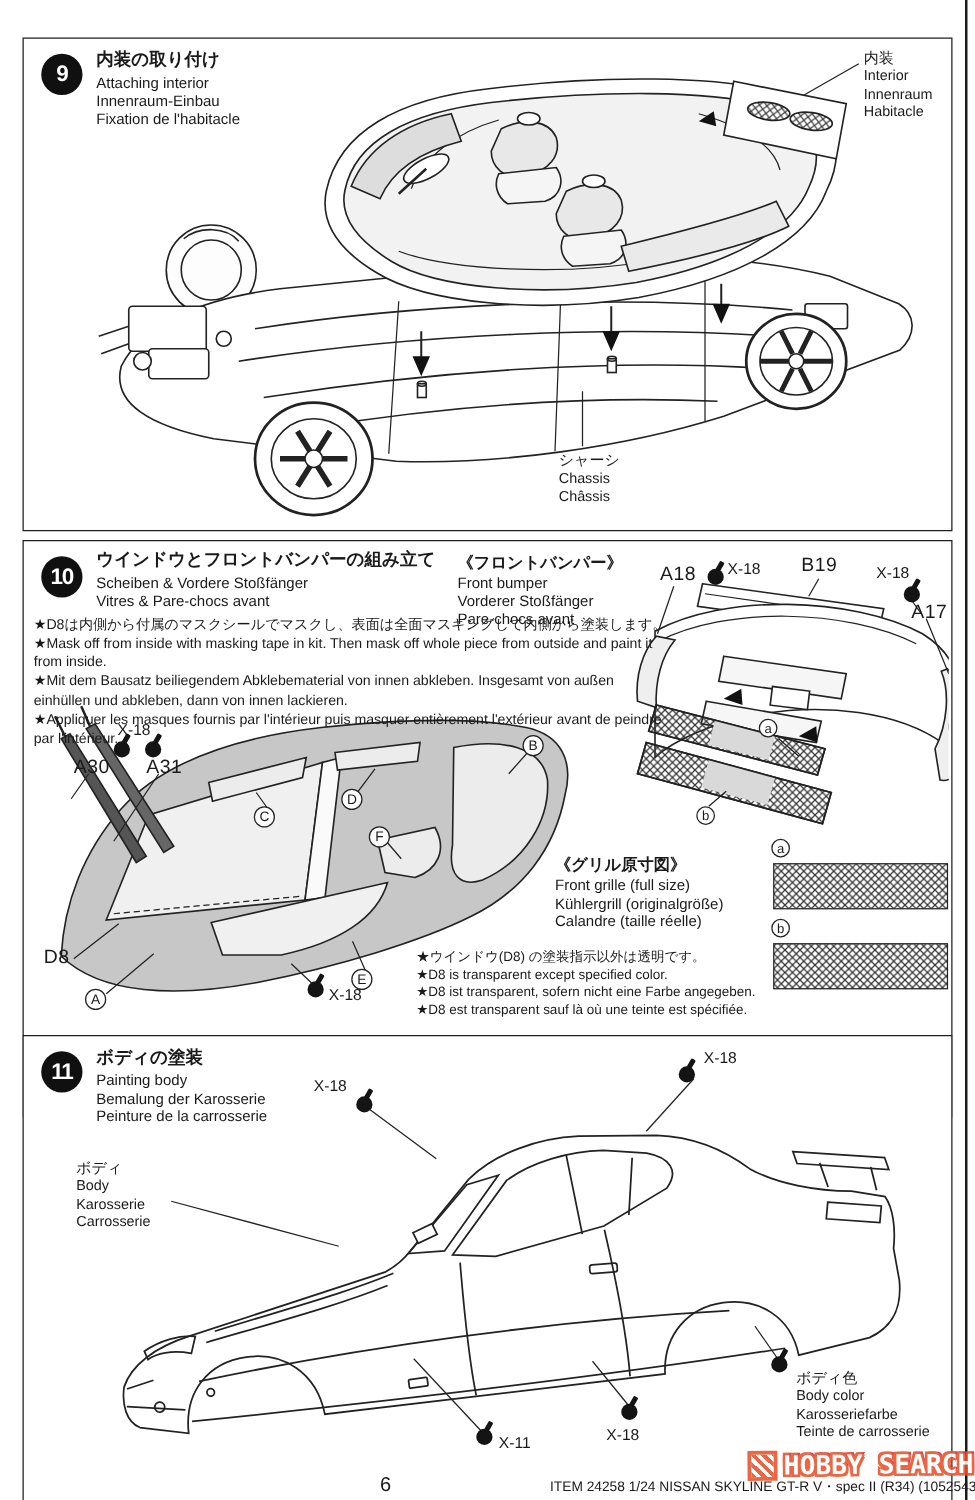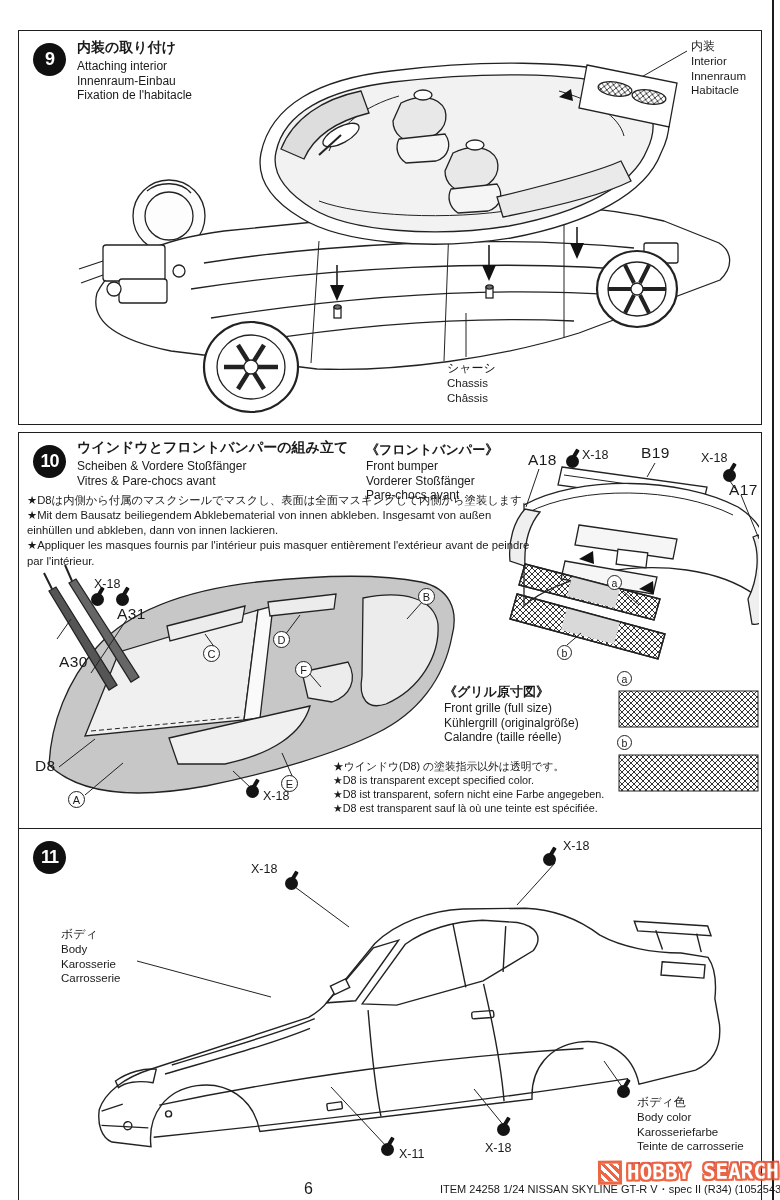--- a/index.html
+++ b/index.html
@@ -207,38 +207,39 @@
     <div class="title-sub">Vitres &amp; Pare-chocs avant</div>
   </div>
   <div class="abs" style="left:347px;top:8px;">
     <div class="hx-ja">《フロントバンパー》</div>
     <div class="title-sub">Front bumper</div>
     <div class="title-sub">Vorderer Stoßfänger</div>
     <div class="title-sub">Pare-chocs avant</div>
   </div>
   <div class="abs notes" style="left:8px;top:60px;width:512px;">
     <div>★D8は内側から付属のマスクシールでマスクし、表面は全面マスキングして内側から塗装します。</div>
+    <div>★Mask off from inside with masking tape in kit. Then mask off whole piece from outside and paint it from inside.</div>
     <div>★Mit dem Bausatz beiliegendem Abklebematerial von innen abkleben. Insgesamt von außen einhüllen und abkleben, dann von innen lackieren.</div>
     <div>★Appliquer les masques fournis par l'intérieur puis masquer entièrement l'extérieur avant de peindre par l'intérieur.</div>
   </div>
 
   <div class="abs part-label" style="left:509px;top:18px;">A18</div>
   <div class="paint-dot" style="left:547px;top:22px;"></div>
   <div class="abs paint-label" style="left:563px;top:15px;">X-18</div>
   <div class="abs part-label" style="left:622px;top:11px;">B19</div>
   <div class="abs paint-label" style="left:682px;top:18px;">X-18</div>
   <div class="paint-dot" style="left:704px;top:36px;"></div>
   <div class="abs part-label" style="left:710px;top:48px;">A17</div>
   <div class="pt sm" style="left:588px;top:142px;">a</div>
   <div class="pt sm" style="left:538px;top:212px;">b</div>
 
   <div class="abs paint-label" style="left:75px;top:144px;">X-18</div>
   <div class="paint-dot" style="left:72px;top:160px;"></div>
   <div class="paint-dot" style="left:97px;top:160px;"></div>
-  <div class="abs part-label" style="left:40px;top:172px;margin-top:48px;">A30</div>
+  <div class="abs part-label" style="left:40px;top:172px;">A30</div>
   <div class="abs part-label" style="left:98px;top:172px;">A31</div>
   <div class="abs part-label" style="left:16px;top:324px;">D8</div>
   <div class="pt" style="left:49px;top:358px;">A</div>
   <div class="pt" style="left:184px;top:212px;">C</div>
   <div class="pt" style="left:254px;top:198px;">D</div>
   <div class="pt" style="left:276px;top:228px;">F</div>
   <div class="pt" style="left:262px;top:342px;">E</div>
   <div class="pt" style="left:399px;top:155px;">B</div>
   <div class="paint-dot" style="left:227px;top:352px;"></div>
   <div class="abs paint-label" style="left:244px;top:356px;">X-18</div>
@@ -287,20 +288,26 @@
       <path d="M118 132 L252 168"></path>
       <path d="M312 258 L368 318"></path>
       <path d="M455 260 L486 298"></path>
       <path d="M585 232 L606 262"></path>
     </g>
   </svg>
 
   <div class="badge abs" style="left:14px;top:12px;">
     <span>11</span>
   </div>
+  <div class="abs" style="left:58px;top:8px;">
+    <div class="title-ja">ボディの塗装</div>
+    <div class="title-sub">Painting body</div>
+    <div class="title-sub">Bemalung der Karosserie</div>
+    <div class="title-sub">Peinture de la carrosserie</div>
+  </div>
 
   <div class="abs paint-label" style="left:232px;top:33px;">X-18</div>
   <div class="paint-dot" style="left:266px;top:48px;"></div>
   <div class="abs paint-label" style="left:544px;top:10px;">X-18</div>
   <div class="paint-dot" style="left:524px;top:24px;"></div>
 
   <div class="abs callout" style="left:42px;top:98px;">
     <div class="cja">ボディ</div>
     <div>Body</div>
     <div>Karosserie</div>

